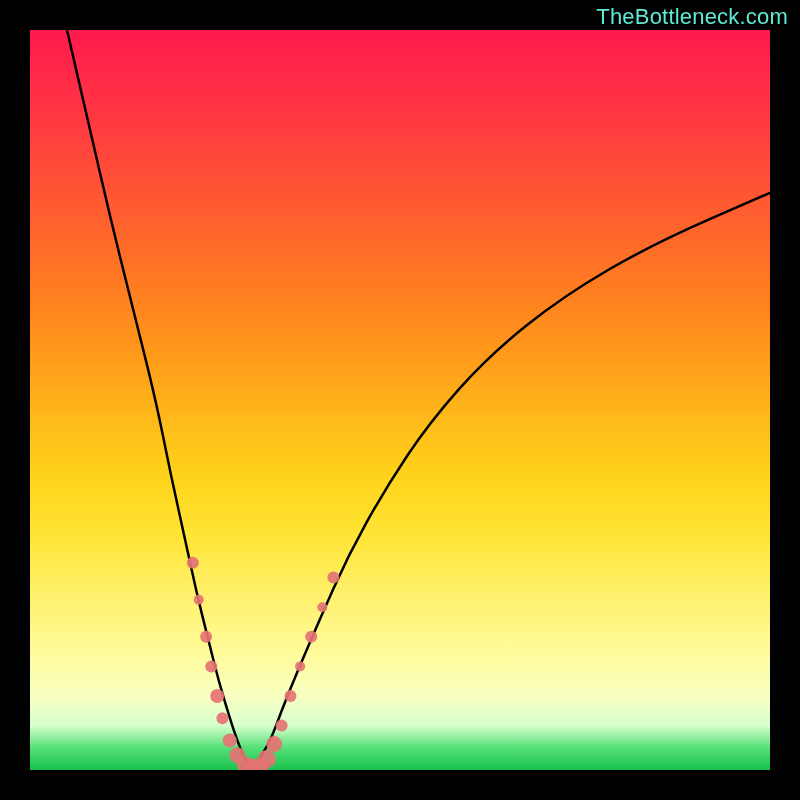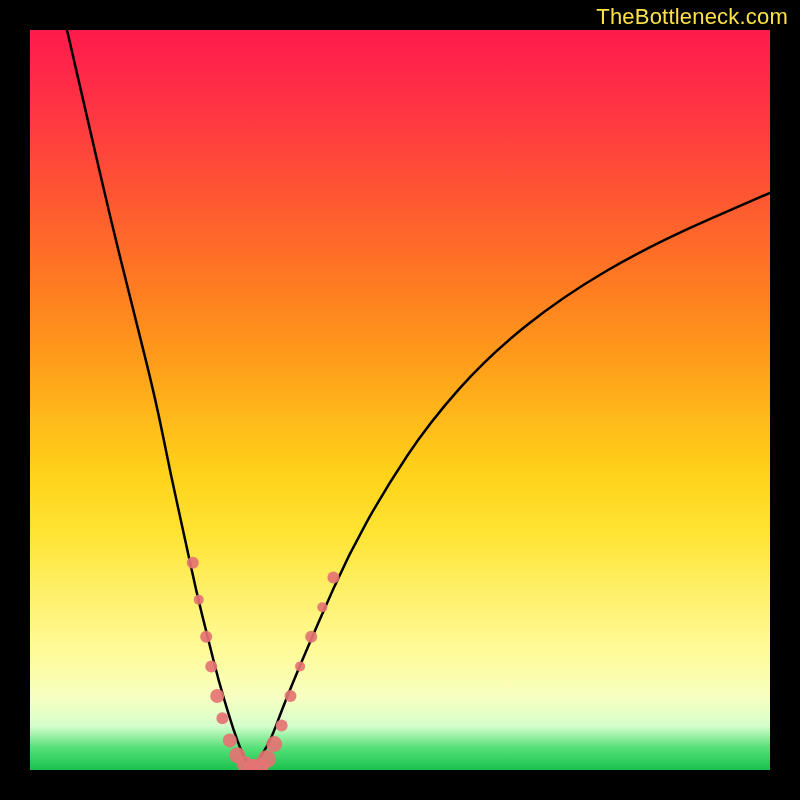--- a/index.html
+++ b/index.html
@@ -37,21 +37,21 @@
       #f8ffc0 90%,
       #d6ffcc 94%,
       #55e078 97%,
       #19c24d 100%
     );
   }
   .watermark {
     position: absolute;
     top: 4px;
     right: 12px;
-    color: #fde047;
+    color: #5eead4;
     font-size: 22px;
     font-weight: 500;
     letter-spacing: 0.2px;
     user-select: none;
     text-align: center;
   }
   svg.overlay {
     position: absolute;
     left: 0;
     top: 0;

